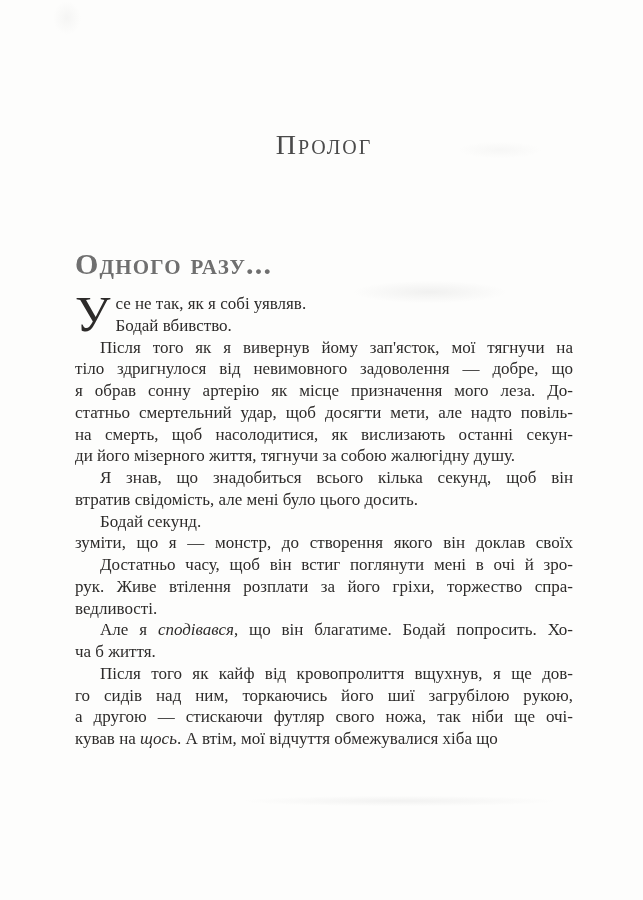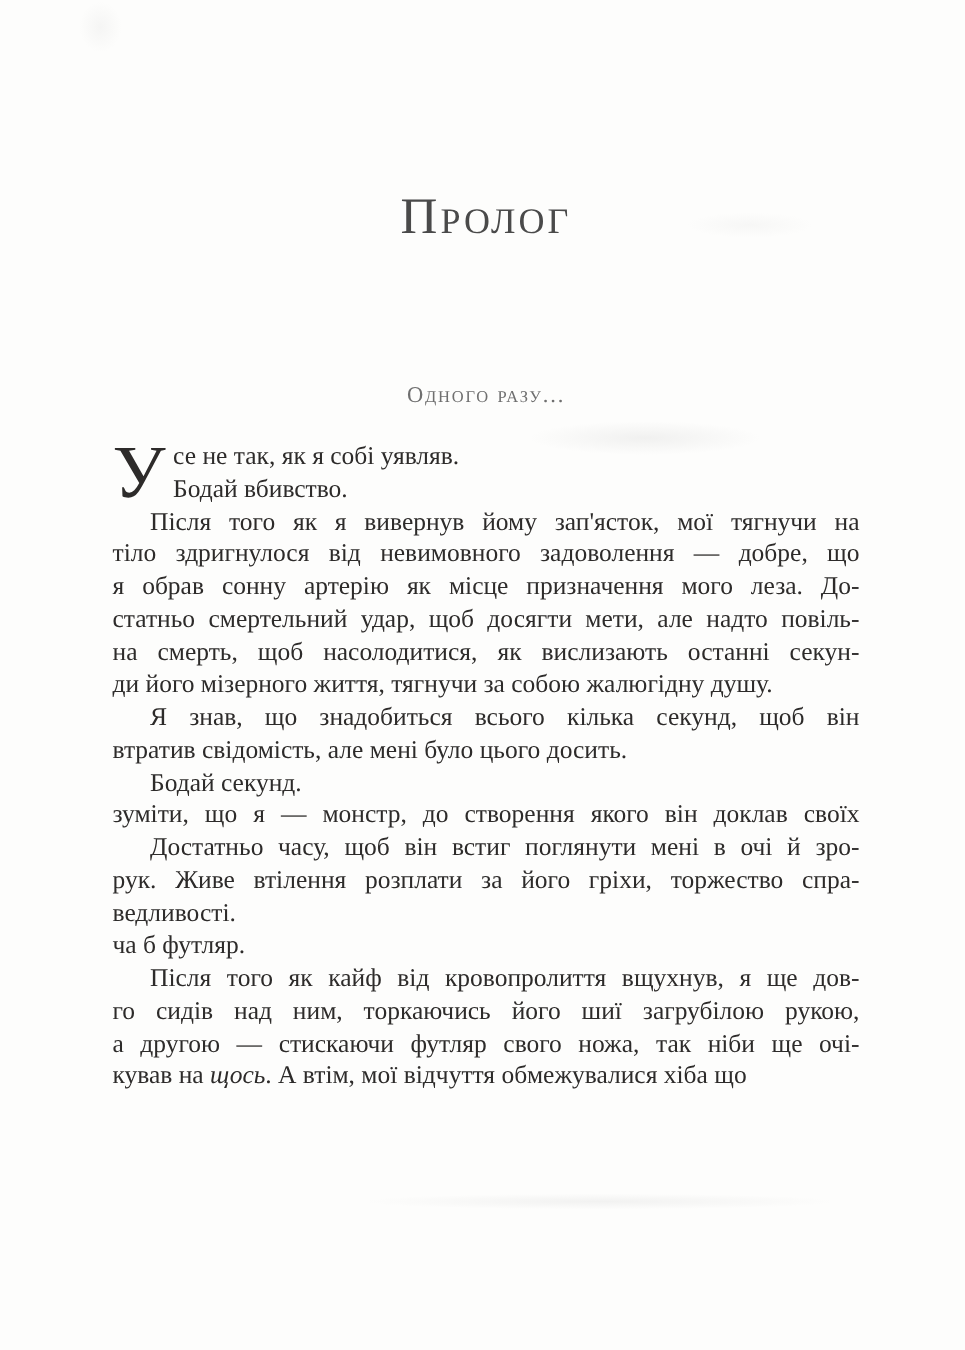--- a/index.html
+++ b/index.html
@@ -22,36 +22,35 @@
     height: 900px;
     box-sizing: border-box;
     padding: 0 70px 0 75px;
   }
   .chapter-title {
     margin: 0;
     padding-top: 124px;
     height: 41px;
     line-height: 41px;
     text-align: center;
-    font-size: 34px;
+    font-size: 28px;
     font-weight: normal;
     font-variant: small-caps;
     letter-spacing: 2px;
     color: #4a4a4a;
   }
   .section-heading {
     margin: 86px 0 0 0;
     height: 26px;
     line-height: 26px;
-    font-size: 15px;
-    font-weight: normal;
+    font-size: 30px;
+    font-weight: bold;
     font-variant: small-caps;
     letter-spacing: 1.2px;
     color: #6f6f6f;
-    text-align: center;
   }
   .body-text {
     margin-top: 16px;
     font-size: 17px;
     line-height: 21.75px;
     color: #2d2b2a;
   }
   .para { margin: 0; padding: 0; }
   .line {
     display: block;
@@ -100,21 +99,22 @@
       <p class="para body">
         <span class="line first last">Бодай секунд.</span>
       </p>
       <p class="para body">
         <span class="line">зуміти, що я — монстр, до створення якого він доклав своїх</span>
         <span class="line first">Достатньо часу, щоб він встиг поглянути мені в очі й зро-</span>
         <span class="line">рук. Живе втілення розплати за його гріхи, торжество спра-</span>
         <span class="line last">ведливості.</span>
       </p>
       <p class="para body">
-        <span class="line last">ча б футляр.</span>
+        <span class="line first">Але я <em>сподівався</em>, що він благатиме. Бодай попросить. Хо-</span>
+        <span class="line last">ча б життя.</span>
       </p>
       <p class="para body">
         <span class="line first">Після того як кайф від кровопролиття вщухнув, я ще дов-</span>
         <span class="line">го сидів над ним, торкаючись його шиї загрубілою рукою,</span>
         <span class="line">а другою — стискаючи футляр свого ножа, так ніби ще очі-</span>
         <span class="line last">кував на <em>щось</em>. А втім, мої відчуття обмежувалися хіба що</span>
       </p>
     </div>
 </div>
 

